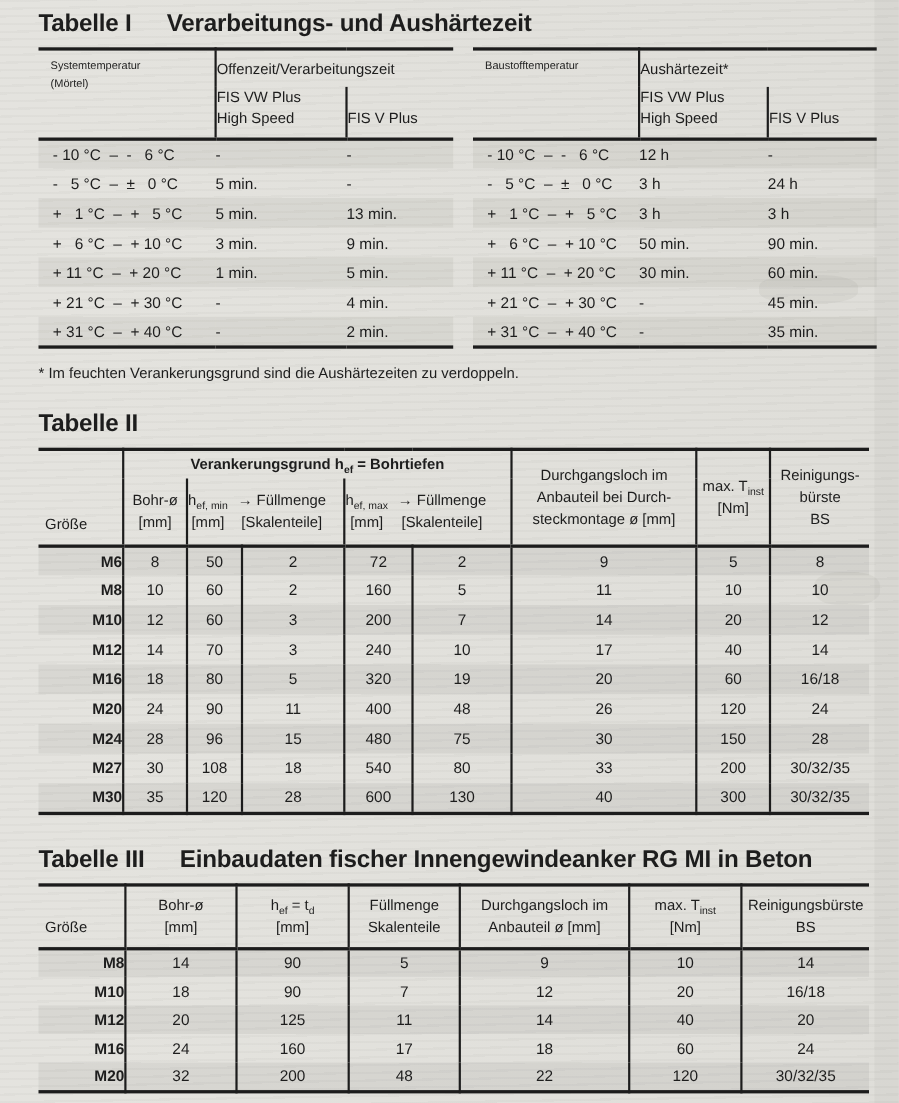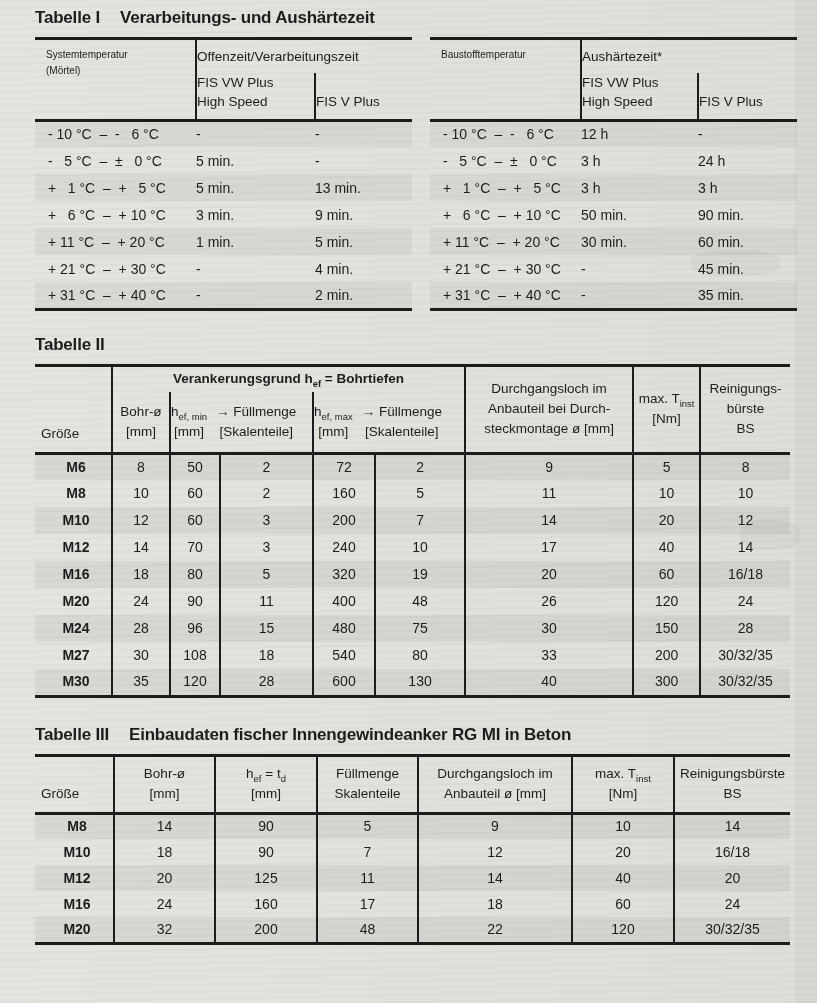--- a/index.html
+++ b/index.html
@@ -10,21 +10,21 @@
       repeating-linear-gradient(179deg, rgba(105,105,98,0.045) 0 2px, rgba(0,0,0,0) 2px 7px),
       linear-gradient(90deg, rgba(255,255,255,0.05), rgba(0,0,0,0.02));
     font-family:"Liberation Sans", sans-serif;
     color:#1d1d1d;
     -webkit-font-smoothing:antialiased;
   }
   .page{padding:8px 0 0 35px;position:relative;}
   .edge-shade{position:absolute;top:0;right:0;width:22px;height:100%;background:rgba(60,60,55,0.04);}
   .smudge{position:absolute;background:rgba(110,110,102,0.07);border-radius:40%;}
 
-  .tbl-title{display:flex;gap:20px;font-weight:700;font-size:17px;letter-spacing:-0.2px;margin:0 0 9px 0;}
+  .tbl-title{display:flex;gap:32px;font-weight:700;font-size:22px;letter-spacing:-0.2px;margin:0 0 9px 0;}
 
   table{border-collapse:collapse;table-layout:fixed;}
   .t1,.t23{border-top:3px solid #1c1c1c;border-bottom:3px solid #1c1c1c;}
   .vline{border-right:2px solid #1c1c1c;}
   .hsep{border-bottom:3px solid #1c1c1c;}
 
   
   .t1-wrap{display:flex;gap:18px;}
   .t1 td{padding:0;font-size:13.5px;vertical-align:middle;}
   .t1 tr.r1{height:34px;}
@@ -45,21 +45,21 @@
   .t3 tr.r1{height:58px;}
   .c-groesse{font-weight:400;font-size:14.5px;text-align:left !important;vertical-align:bottom !important;padding:0 0 7px 6px !important;}
   .c-group{font-weight:700;font-size:14.5px;}
   .pair-in{display:flex;justify-content:flex-start;align-items:flex-end;gap:9px;}
   .pcol{text-align:center;line-height:1.45;}
   sub{font-size:9.5px;line-height:0;}
   .t23 tbody tr{height:27px;}
   .t3  tbody tr{height:26px;}
   .t23 tbody td{font-size:14px;border-right:2px solid #1c1c1c;}
   .t23 tbody td:last-child{border-right:none;}
-  .t23 tbody td:first-child{text-align:center;font-weight:700;padding-left:6px;}
+  .t23 tbody td:first-child{text-align:right;font-weight:700;padding-left:6px;}
   .t23 tbody tr:nth-child(odd){background:rgba(70,70,62,0.075);}
 
   .footnote{margin:15px 0 25px 0;font-size:13.5px;}
   .gap-ii{margin-top:24px;}
   .gap-iii{margin-top:27px;}
 </style>
 </head>
 <body>
 
 <div class="edge-shade"></div>
@@ -189,20 +189,21 @@
           <tr>
             <td>+ 31 °C  –  + 40 °C</td>
             <td>-</td>
             <td>35 min.</td>
           </tr>
         </tbody>
     </table>
 
   </div>
 
+  <div class="footnote">* Im feuchten Verankerungsgrund sind die Aushärtezeiten zu verdoppeln.</div>
 
   <div class="tbl-title gap-ii">
     <span>Tabelle II</span>
   </div>
 
   <table class="t23 t2">
     <colgroup>
       <col style="width:77px">
         <col style="width:58px">
         <col style="width:50px">

